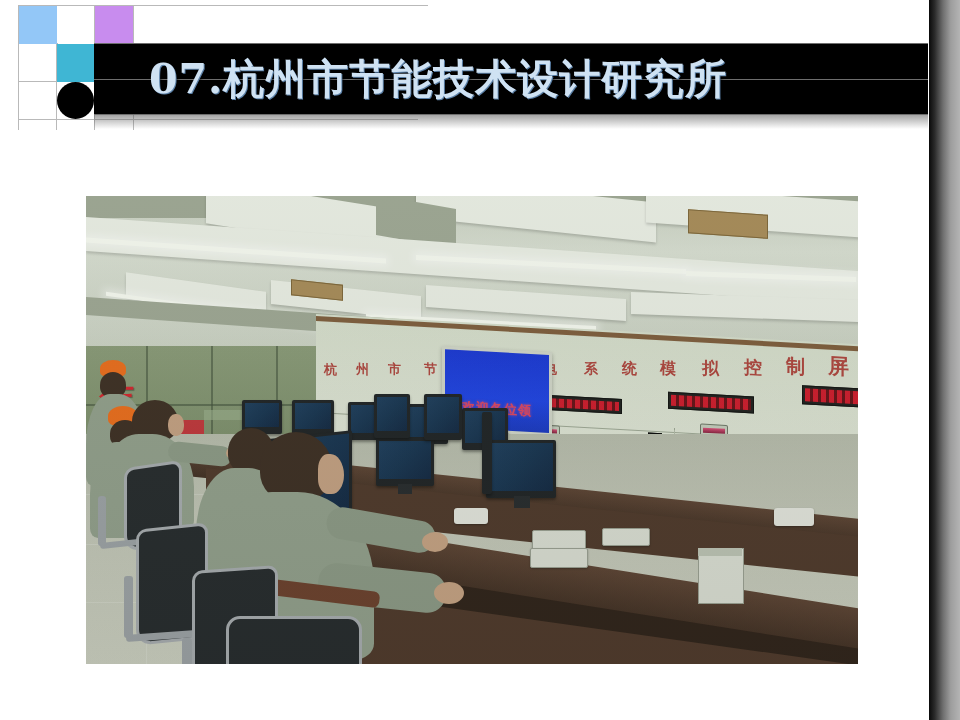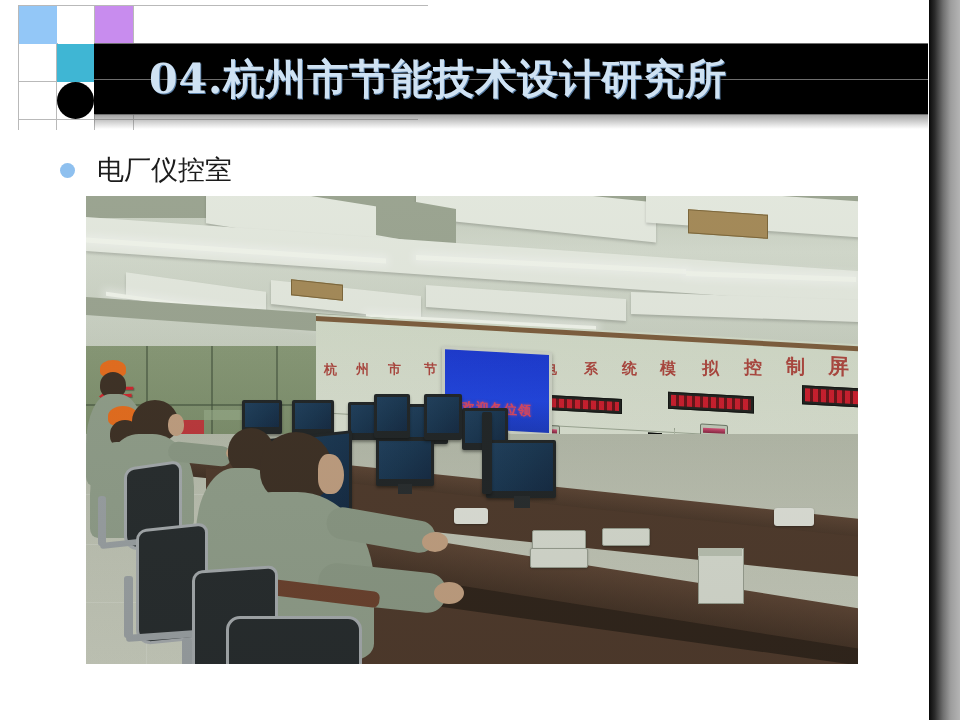--- a/index.html
+++ b/index.html
@@ -470,28 +470,24 @@
     <div class="deco-sq sq-lightblue" style="left:19px; top:6px;"></div>
     <div class="deco-sq sq-purple" style="left:95px; top:6px;"></div>
     <div class="deco-sq sq-teal" style="left:57px; top:44px;"></div>
     <div class="deco-circle" style="left:57px; top:82px;"></div>
   </div>
 
   <div class="title-bar">
     <div class="tb-line" style="top:0;"></div>
     <div class="tb-line" style="top:36px;"></div>
     <div class="tb-line" style="top:71px;"></div>
-    <div class="title-text">04.杭州市节能技术设计研究所</div>
+    <div class="title-text">07.杭州市节能技术设计研究所</div>
   </div>
   <div class="title-shadow"></div>
 
-  <div class="bullet-row">
-    <div class="bullet-dot"></div>
-    <div class="bullet-label">电厂仪控室</div>
-  </div>
 
   <div class="photo">
     <div class="photo-inner">
 
       <div class="ceiling">
         <div class="ceil-dark" style="left:0;   top:0;   width:772px; height:22px;"></div>
         <div class="ceil-beam" style="left:120px; top:0;  width:210px; height:44px; transform:skewY(9deg);"></div>
         <div class="ceil-beam" style="left:330px; top:-6px; width:240px; height:40px; transform:skewY(6deg);"></div>
         <div class="ceil-beam" style="left:560px; top:-2px; width:215px; height:36px; transform:skewY(4deg);"></div>
         <div class="ceil-dark" style="left:290px; top:6px;  width:80px; height:40px; transform:skewY(10deg);"></div>

